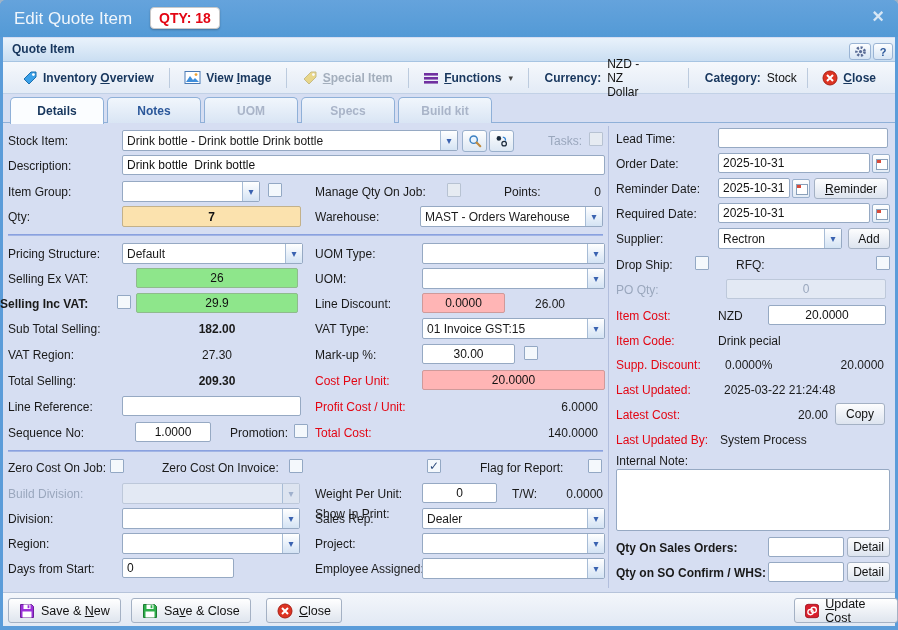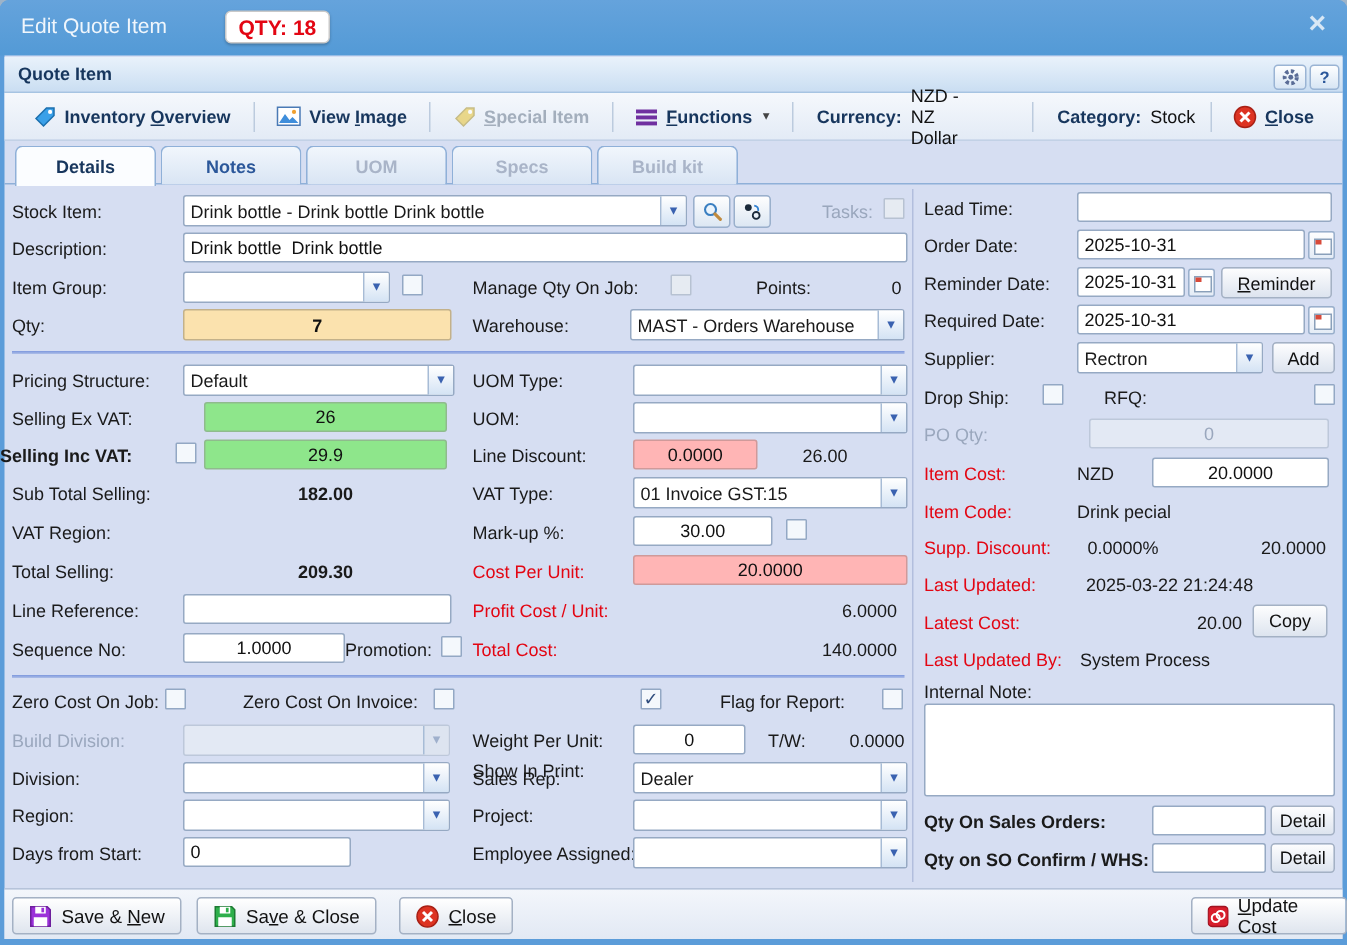--- a/index.html
+++ b/index.html
@@ -1,20 +1,20 @@
 <!DOCTYPE html>
 <html><head>
 <meta charset="utf-8">
 <style>
   html,body{margin:0;padding:0;background:#9db3c8;}
   *{box-sizing:border-box;}
   .win{position:relative;width:898px;height:630px;background:#5b9cd9;font-family:"Liberation Sans","DejaVu Sans",sans-serif;font-size:12px;color:#1a1a1a;overflow:hidden;border-radius:6px 6px 0 0;}
   
   .titlebar{position:absolute;left:0;top:0;width:898px;height:37px;background:linear-gradient(#65a3dc,#539ad6);}
-  .title{position:absolute;left:14px;top:9px;font-size:14px;color:#f0f6fc;}
+  .title{position:absolute;left:14px;top:9px;font-size:17px;color:#f0f6fc;}
   .qty-badge{position:absolute;left:150px;top:7px;background:#fff;border:1px solid #c9c9c9;border-radius:4px;padding:2px 8px;font-size:14px;font-weight:bold;color:#e30613;box-shadow:0 1px 2px rgba(0,0,0,.25);}
   .win-close{position:absolute;right:14px;top:5px;font-size:20px;color:#d8e7f5;cursor:pointer;font-weight:bold;}
   
   .dlg{position:absolute;left:3px;top:37px;width:892px;height:589px;background:#d6def2;}
   
   .ghead{position:absolute;left:3px;top:38px;width:892px;height:24px;background:linear-gradient(#e9f2fb,#cadef2);border-bottom:1px solid #a6c4e2;}
   .ghead-title{position:absolute;left:12px;top:42px;font-weight:bold;color:#17365d;}
   .mini-btn{position:absolute;top:43px;height:17px;background:linear-gradient(#fdfeff,#d7e5f4);border:1px solid #9ab4d4;border-radius:3px;display:flex;align-items:center;justify-content:center;font-weight:bold;color:#2b579a;font-size:11px;cursor:pointer;}
   
   .toolbar{position:absolute;left:3px;top:62px;width:892px;height:32px;background:linear-gradient(#f5f8fc,#e3ebf6);border-bottom:1px solid #c2d1e6;display:flex;align-items:center;padding:0 10px;}
@@ -222,36 +222,37 @@
 
   <span class="lbl" style="left:8px;top:322px;">Sub Total Selling:</span>
   <span class="val b c" style="left:136px;top:322px;width:162px;">182.00</span>
   <span class="lbl" style="left:315px;top:322px;">VAT Type:</span>
   <div class="combo" style="left:422px;top:318px;width:183px;">
       <span class="txt">01 Invoice GST:15</span>
       <span class="arw"></span>
     </div>
 
   <span class="lbl" style="left:8px;top:348px;">VAT Region:</span>
+  <span class="val c" style="left:136px;top:348px;width:162px;">27.30</span>
   <span class="lbl" style="left:315px;top:348px;">Mark-up %:</span>
   <input class="inp c" style="left: 422px; top: 344px; width: 93px;" value="30.00">
   <span class="cb" style="left:524px;top:346px;"></span>
 
   <span class="lbl" style="left:8px;top:374px;">Total Selling:</span>
   <span class="val b c" style="left:136px;top:374px;width:162px;">209.30</span>
   <span class="lbl red" style="left:315px;top:374px;">Cost Per Unit:</span>
   <input class="inp c pink" style="left: 422px; top: 370px; width: 183px;" value="20.0000">
 
   <span class="lbl" style="left:8px;top:400px;">Line Reference:</span>
   <input class="inp" style="left: 122px; top: 396px; width: 179px;" value="">
   <span class="lbl red" style="left:315px;top:400px;">Profit Cost / Unit:</span>
   <span class="val r" style="left:480px;top:400px;width:118px;">6.0000</span>
 
   <span class="lbl" style="left:8px;top:426px;">Sequence No:</span>
-  <input class="inp c" style="left: 122px; top: 422px; width: 108px;" value="1.0000">
+  <input class="inp c" style="left: 135px; top: 422px; width: 76px;" value="1.0000">
   <span class="lbl" style="left:230px;top:426px;">Promotion:</span>
   <span class="cb" style="left:294px;top:424px;"></span>
   <span class="lbl red" style="left:315px;top:426px;">Total Cost:</span>
   <span class="val r" style="left:480px;top:426px;width:118px;">140.0000</span>
 
   <div class="sep-h" style="left:8px;top:450px;width:595px;"></div>
 
   <span class="lbl" style="left:8px;top:461px;">Zero Cost On Job:</span>
   <span class="cb" style="left:110px;top:459px;"></span>
   <span class="lbl" style="left:162px;top:461px;">Zero Cost On Invoice:</span>

